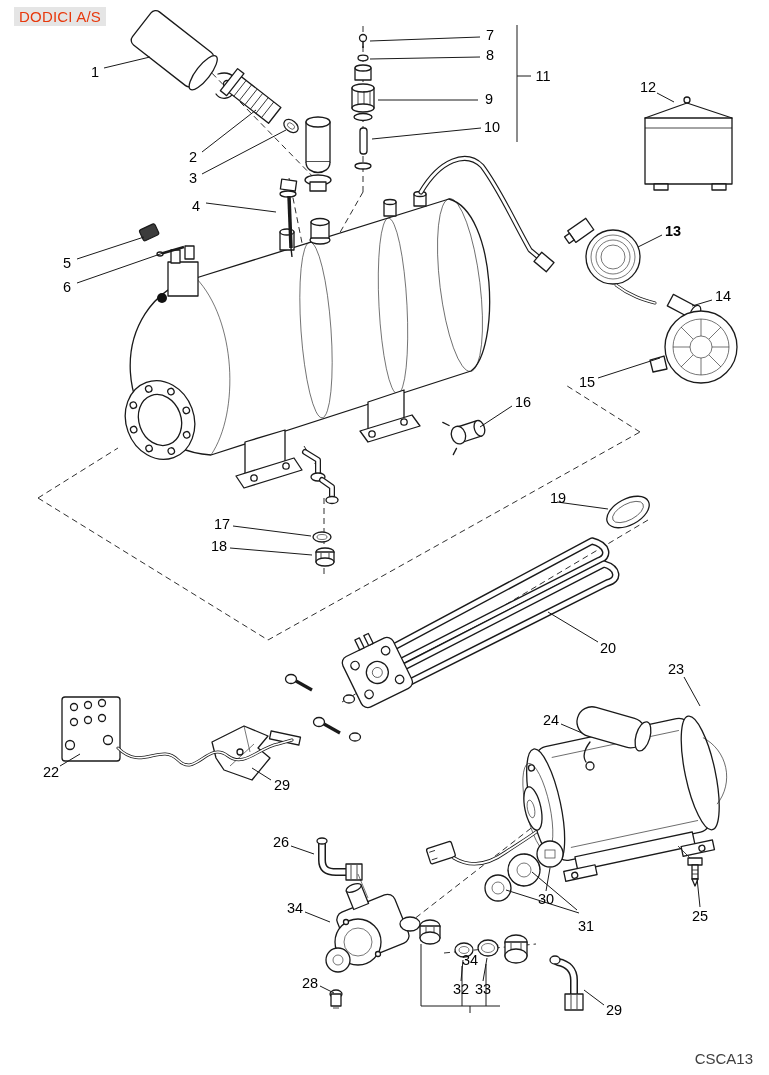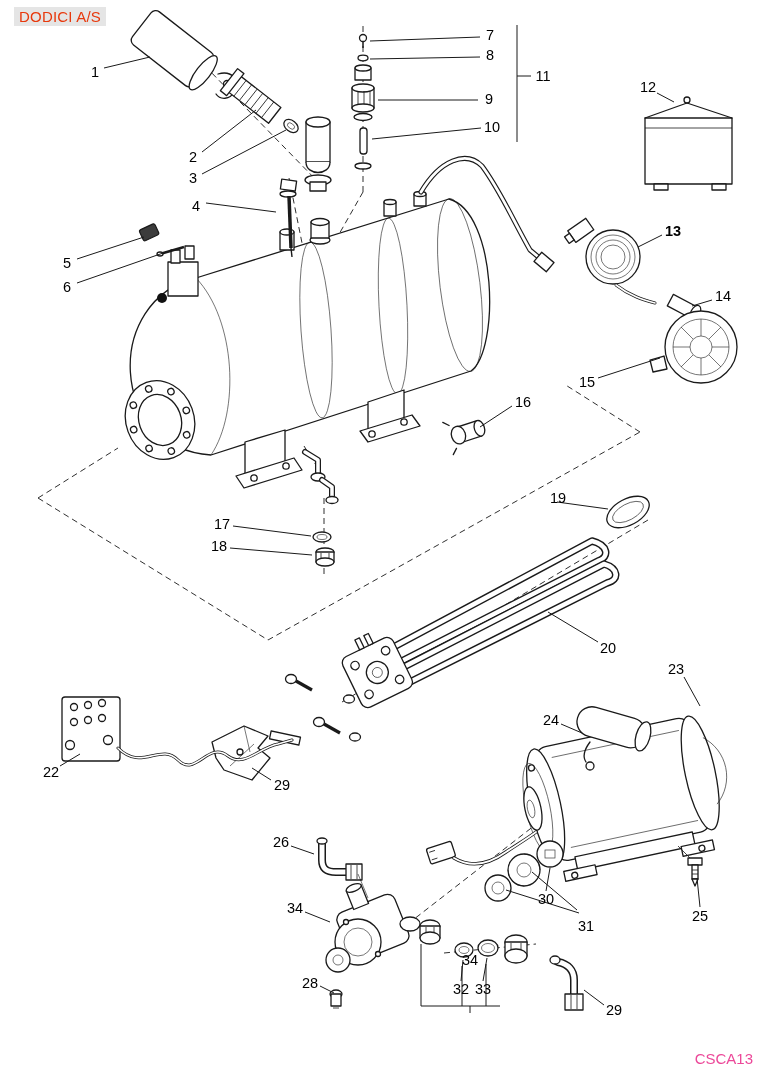--- a/index.html
+++ b/index.html
@@ -10,21 +10,21 @@
   .ln{fill:none;stroke:#1a1a1a;stroke-width:1.3;stroke-linecap:round;stroke-linejoin:round;}
   .fw{fill:#fff;stroke:#1a1a1a;stroke-width:1.3;stroke-linejoin:round;}
   .seam{fill:none;stroke:#1a1a1a;stroke-width:.7;opacity:.85;}
   .dash path{fill:none;stroke:#1a1a1a;stroke-width:1;stroke-dasharray:6 4;opacity:.9;}
   .dark{fill:#3c3c3c;stroke:#1a1a1a;stroke-width:1.2;}
   .tO{fill:none;stroke:#1a1a1a;stroke-linecap:round;stroke-linejoin:round;}
   .tI{fill:none;stroke:#fff;stroke-linecap:round;stroke-linejoin:round;}
   .thinln{stroke:#1a1a1a;stroke-width:.8;}
   .part-label{position:absolute;transform:translate(-50%,-50%);font-size:14.5px;color:#000;white-space:nowrap;}
   .brand{position:absolute;left:14px;top:7px;font-size:15px;padding:1px 5px;letter-spacing:.2px;}
-  .code{position:absolute;right:16px;bottom:8px;font-size:15px;color:#ec4899;}
+  .code{position:absolute;right:16px;bottom:8px;font-size:15px;color:#404040;}
 </style>
 </head>
 <body>
 
 <div id="stage">
 
 <svg id="drawing" width="769" height="1075" viewBox="0 0 769 1075">
 
   <g class="dash">
     <path d="M38,498 L268,640 L640,432"></path>

